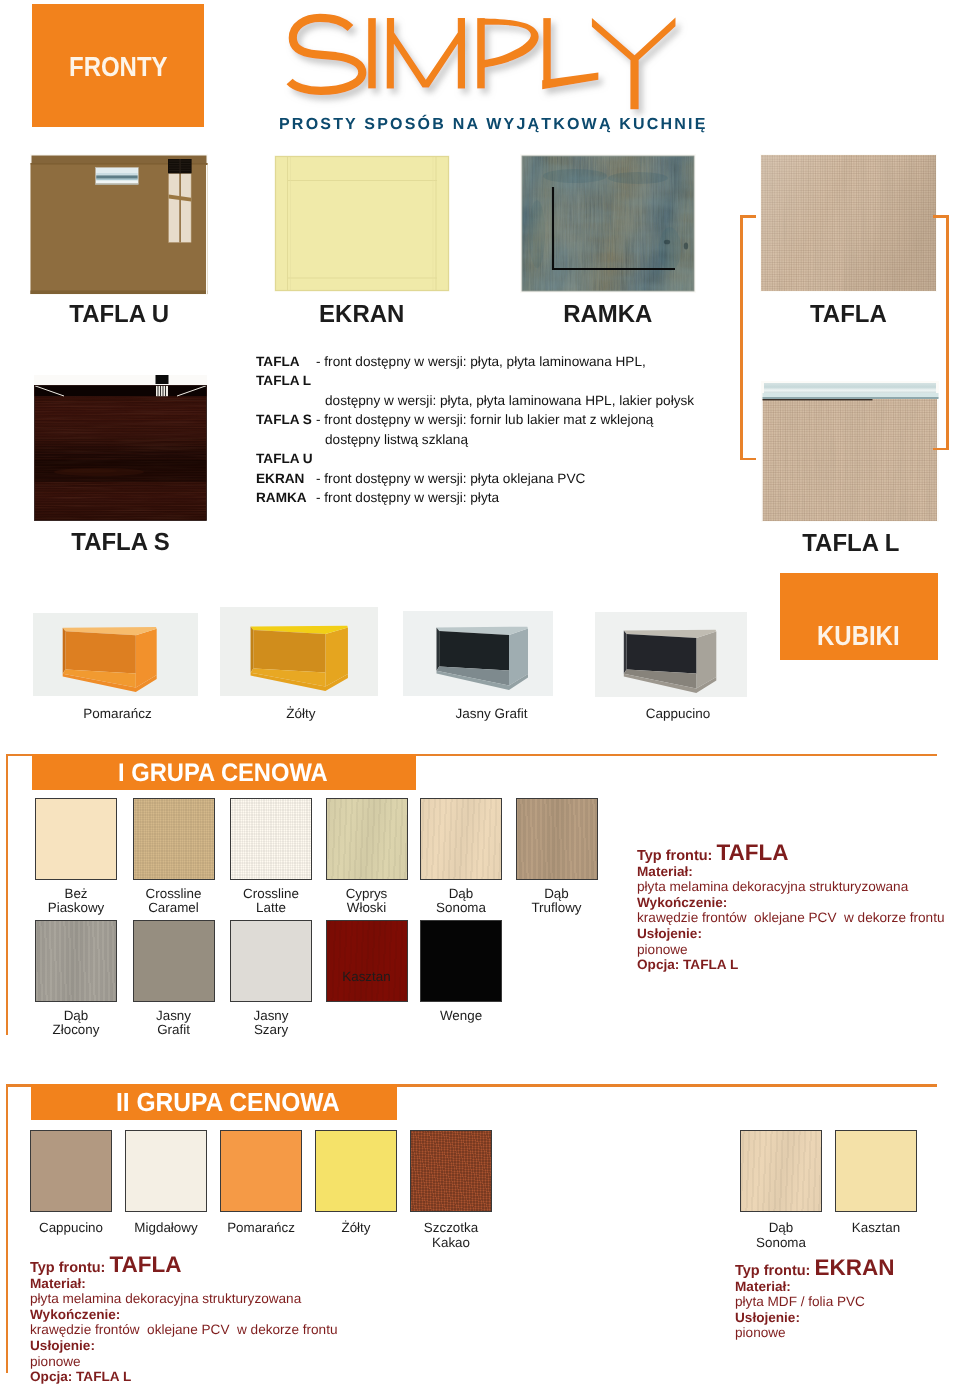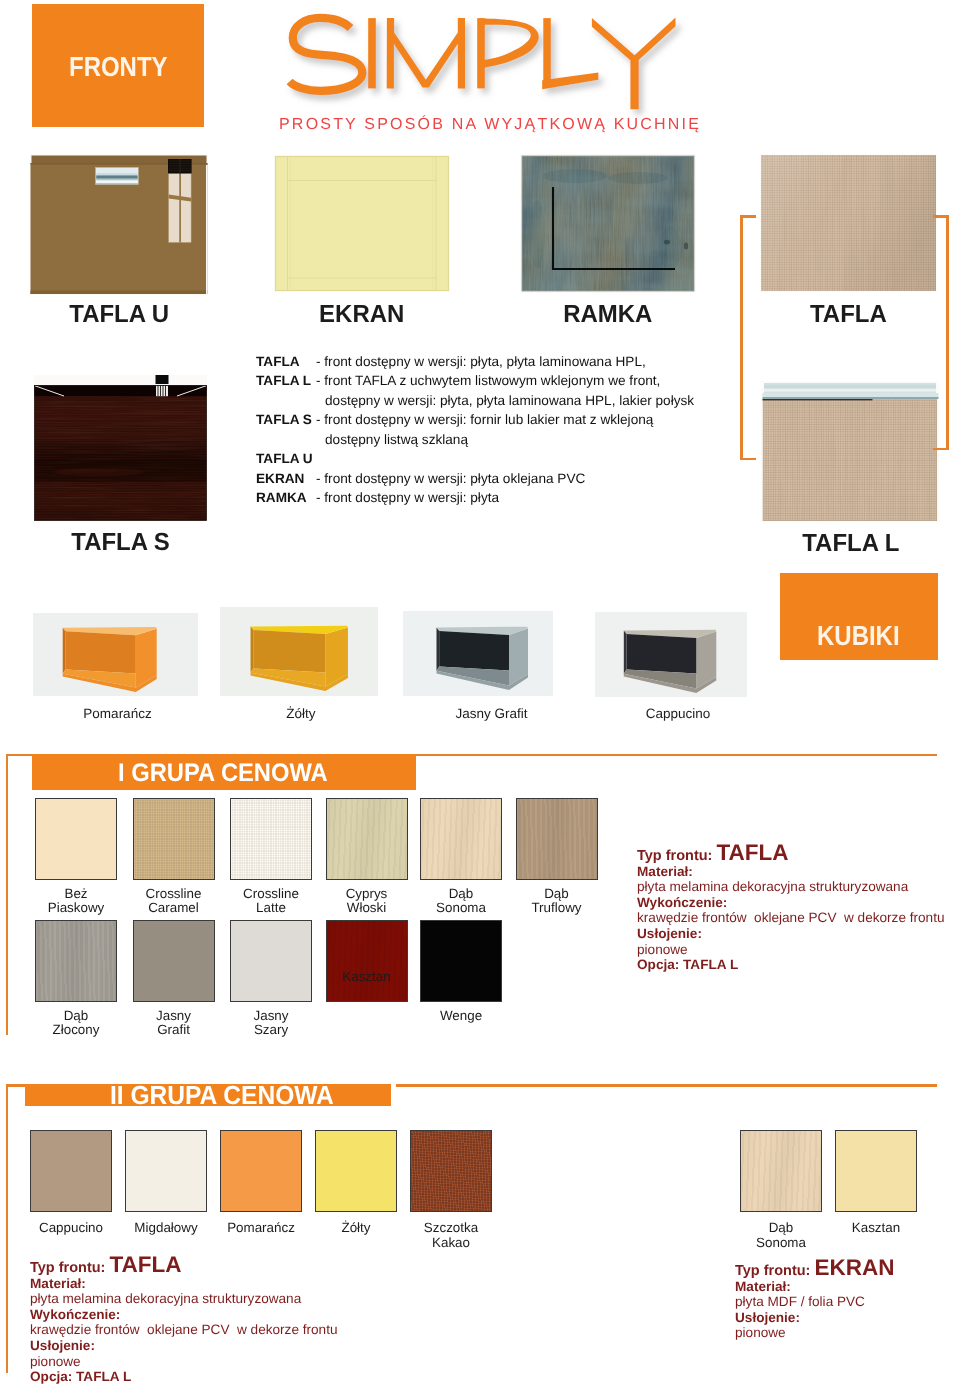--- a/index.html
+++ b/index.html
@@ -6,21 +6,21 @@
   body{width:960px;height:1387px;font-family:"Liberation Sans",sans-serif;position:relative;overflow:hidden;color:#1a1a1a;
        -webkit-font-smoothing:antialiased;text-rendering:geometricPrecision;}
   .page{position:absolute;left:0;top:0;width:960px;height:1387px;background:#fff;}
   .abs{position:absolute;}
 
   
   #fronty-badge{left:32px;top:4px;width:172px;height:123px;background:#F2821C;}
   #fronty-badge span{position:absolute;left:36.8px;top:48.5px;color:#fdf4e8;
     font-size:27.5px;line-height:27.5px;font-weight:bold;display:inline-block;transform:scaleX(.872);transform-origin:left top;white-space:nowrap;}
   #logo-svg{left:0;top:0;}
-  #tagline{left:279px;top:115.5px;font-size:16px;letter-spacing:2.2px;color:#ef4444;font-weight:normal;white-space:nowrap;}
+  #tagline{left:279px;top:115.5px;font-size:16px;letter-spacing:2.2px;color:#0c4a6e;font-weight:bold;white-space:nowrap;}
   .card-label{position:absolute;text-align:center;font-size:24.6px;line-height:24.6px;font-weight:bold;color:#1c1c1c;white-space:nowrap;}
   .card-label span{display:inline-block;transform:scaleX(.975);}
 
   
   #desc{left:256px;top:352px;width:520px;font-size:13.62px;line-height:19.45px;color:#131313;}
   #desc .row{position:relative;height:19.45px;white-space:nowrap;}
   #desc .term{position:absolute;left:0;font-weight:bold;}
   #desc .body{position:absolute;left:60px;}
   #desc .ind{position:absolute;left:69px;}
 
@@ -234,21 +234,20 @@
     </svg>
   </div>
 
   <div class="abs" id="desc">
       <div class="row">
         <span class="term">TAFLA</span>
         <span class="body">- front dostępny w wersji: płyta, płyta laminowana HPL,</span>
       </div>
       <div class="row">
         <span class="term">TAFLA L</span>
-        <span class="body">- front TAFLA z uchwytem listwowym wklejonym we front,</span>
       </div>
       <div class="row">
         <span class="ind">dostępny w wersji: płyta, płyta laminowana HPL, lakier połysk</span>
       </div>
       <div class="row">
         <span class="term">TAFLA S</span>
         <span class="body">- front dostępny w wersji: fornir lub lakier mat z wklejoną</span>
       </div>
       <div class="row">
         <span class="ind">dostępny listwą szklaną</span>
@@ -425,21 +424,21 @@
     <div class="oline abs" style="left:5.5px;top:753.5px;width:27px;height:2.6px"></div>
     <div class="oline abs" style="left:5.5px;top:753.5px;width:2.6px;height:281px"></div>
     <div class="oline abs" style="left:415px;top:753.5px;width:522px;height:2.6px"></div>
     <div class="band abs" style="left:32px;top:735px;width:383.5px;height:36px">
       <span style="left:85.5px;top:53%;font-size:25.4px;display:inline-block;transform:translateY(-50%) scaleX(.935);transform-origin:left center">I GRUPA CENOWA</span>
     </div>
 
     <div class="oline abs" style="left:5.5px;top:1084px;width:26px;height:2.6px"></div>
     <div class="oline abs" style="left:5.5px;top:1084px;width:2.6px;height:289px"></div>
     <div class="oline abs" style="left:396px;top:1084px;width:541px;height:2.6px"></div>
-    <div class="band abs" style="left:25px;top:1065px;width:366px;height:22px">
+    <div class="band abs" style="left:31px;top:1065px;width:366px;height:36px">
       <span style="left:84.9px;top:51%;font-size:26.2px;display:inline-block;transform:translateY(-50%) scaleX(.938);transform-origin:left center">II GRUPA CENOWA</span>
     </div>
 
     <div class="oline abs" style="left:740px;top:215px;width:16px;height:2.6px"></div>
     <div class="oline abs" style="left:740px;top:215px;width:2.6px;height:245px"></div>
     <div class="oline abs" style="left:740px;top:457.5px;width:16px;height:2.6px"></div>
     <div class="oline abs" style="left:933px;top:215px;width:16px;height:2.6px"></div>
     <div class="oline abs" style="left:946.4px;top:215px;width:2.6px;height:235px"></div>
     <div class="oline abs" style="left:933px;top:447.5px;width:16px;height:2.6px"></div>
 

